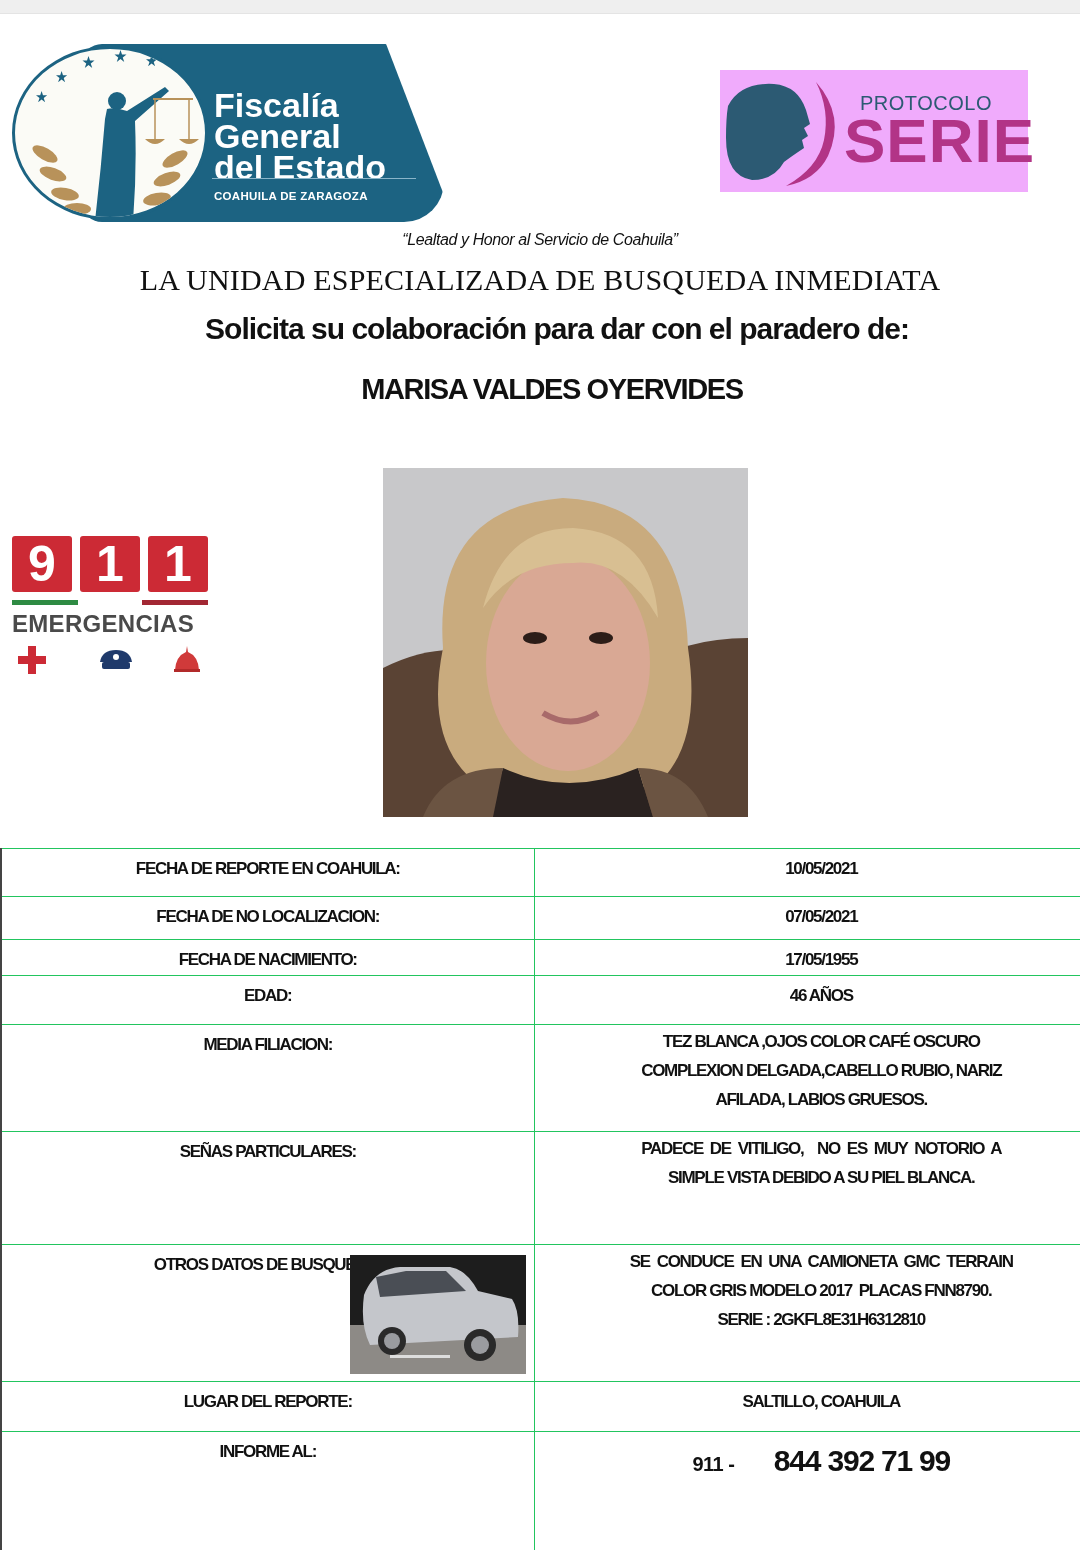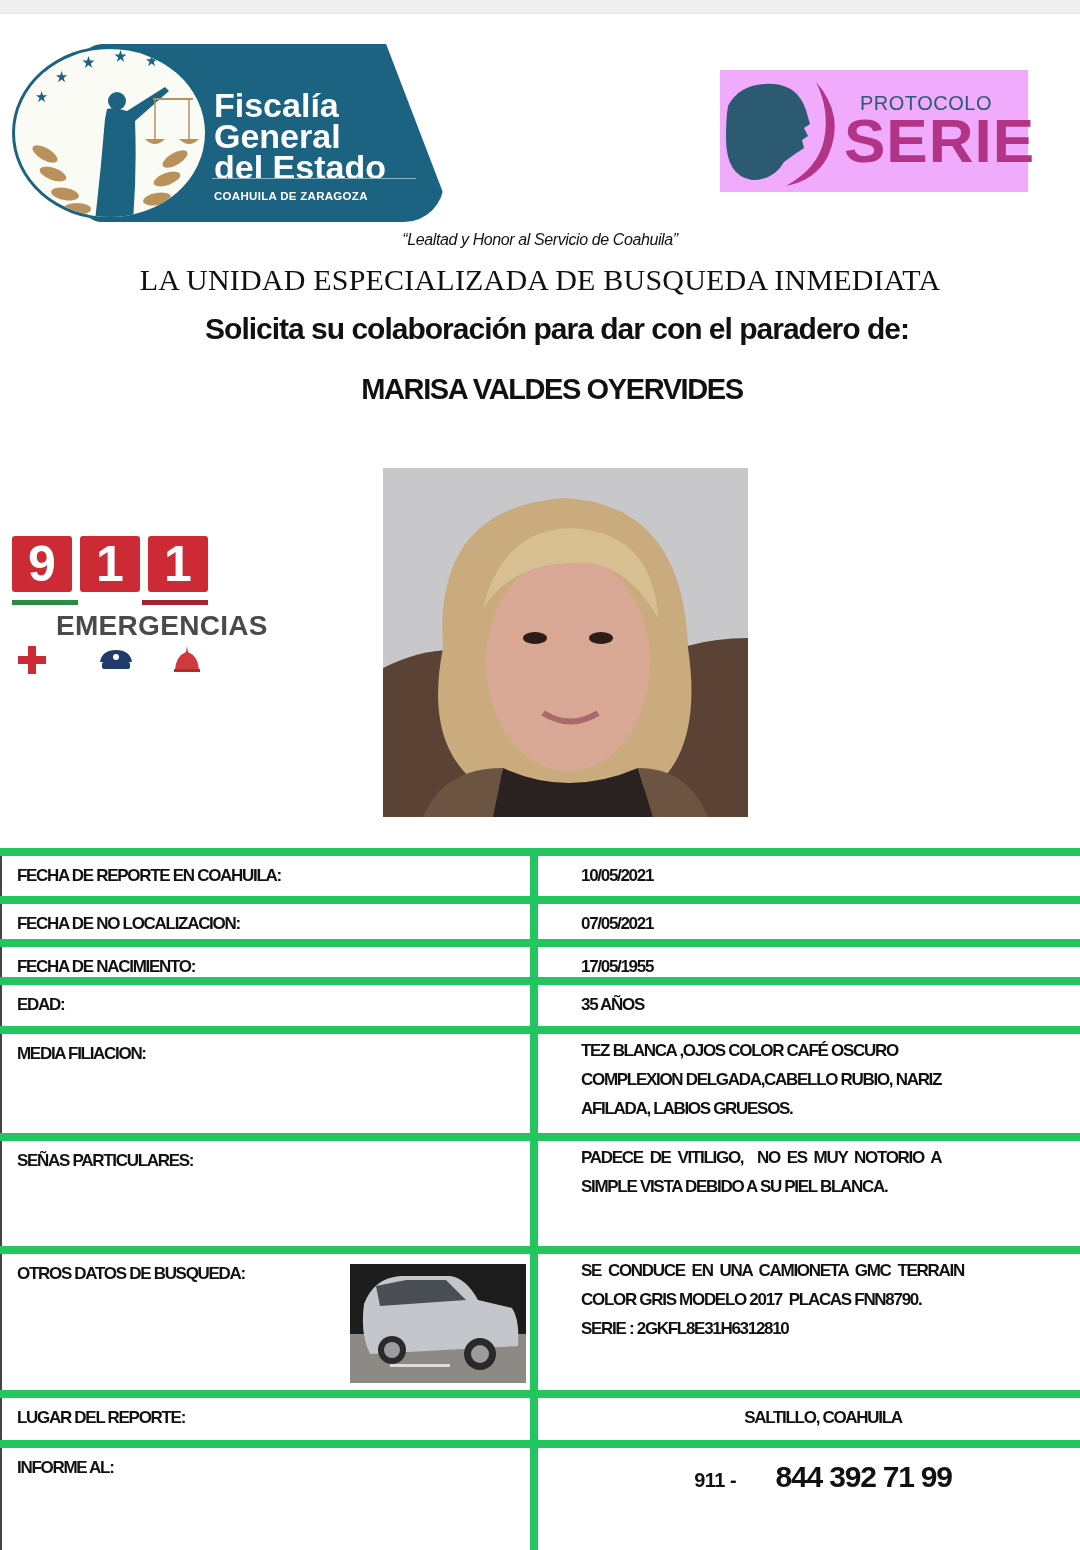--- a/index.html
+++ b/index.html
@@ -24,28 +24,28 @@
   .motto { position: absolute; left: 0; width: 1080px; top: 231px; text-align: center; font-family: "Liberation Sans", sans-serif; font-size: 16px; font-style: italic; letter-spacing: -0.4px; }
   .unit-title { position: absolute; left: 0; width: 1080px; top: 263px; text-align: center; font-family: "Liberation Serif", serif; font-weight: normal; font-size: 30px; letter-spacing: 0.2px; }
   .request { position: absolute; left: 0; width: 1114px; top: 312px; text-align: center; font-family: "Liberation Sans", sans-serif; font-weight: bold; font-size: 30px; letter-spacing: -1px; }
   .person-name { position: absolute; left: 0; width: 1104px; top: 373px; text-align: center; font-family: "Liberation Sans", sans-serif; font-weight: bold; font-size: 29px; letter-spacing: -1.4px; }
 
   
   .e911 { position: absolute; left: 12px; top: 536px; width: 200px; height: 140px; }
   .digit { position: absolute; top: 0; width: 60px; height: 56px; background: #cc2a35; border-radius: 3px; color: #fff; font-size: 50px; font-weight: bold; text-align: center; line-height: 56px; }
   .bar-green { position: absolute; left: 0; top: 64px; width: 66px; height: 5px; background: #2e8b43; }
   .bar-red { position: absolute; left: 130px; top: 64px; width: 66px; height: 5px; background: #a22733; }
-  .emerg { position: absolute; left: 0; top: 74px; font-size: 28px; font-weight: bold; color: #4a4a4a; letter-spacing: 0.3px; margin-left: 44px; }
+  .emerg { position: absolute; left: 0; top: 74px; font-size: 24px; font-weight: bold; color: #4a4a4a; letter-spacing: 0.3px; }
   .icons911 { position: absolute; left: 0; top: 106px; width: 200px; height: 34px; }
 
   .photo { position: absolute; left: 383px; top: 468px; width: 365px; height: 349px; background: #c9c9cb; overflow: hidden; }
 
   
   .info-table { position: absolute; left: 0; top: 848px; width: 1080px; border-collapse: collapse; }
-  .info-table td { border: 8px solid #22c55e; vertical-align: top; font-family: "Liberation Sans", sans-serif; font-weight: bold; font-size: 17px; letter-spacing: -1.3px; padding: 10px 15px 0 15px; }
+  .info-table td { border: 1px solid #22c55e; vertical-align: top; font-family: "Liberation Sans", sans-serif; font-weight: bold; font-size: 17px; letter-spacing: -1.3px; padding: 10px 15px 0 15px; text-align: center; }
   .info-table td.val { padding-left: 16px; }
   .info-table tr td:first-child { border-left: 2px solid #444; width: 533px; }
   .info-table tr td:last-child { border-right: none; padding-left: 43px; }
   .info-table .multi { line-height: 29px; padding-top: 2px; }
   .car-wrap { position: relative; height: 126px; }
   .car-photo { position: absolute; left: 333px; top: 0; width: 176px; height: 119px; background: #1d1d1d; overflow: hidden; }
   .center { text-align: center; margin-left: 12px; }
   .phone-pre { font-size: 20px; letter-spacing: -0.5px; margin-right: 36px; }
   .phone-num { font-size: 30px; letter-spacing: -1.2px; }
 </style>
@@ -158,21 +158,21 @@
   <tr style="height:43px">
     <td>FECHA DE NO LOCALIZACION:</td>
     <td class="val">07/05/2021</td>
   </tr>
   <tr style="height:36px">
     <td>FECHA DE NACIMIENTO:</td>
     <td class="val">17/05/1955</td>
   </tr>
   <tr style="height:49px">
     <td>EDAD:</td>
-    <td class="val">35 AÑOS</td>
+    <td class="val">46 AÑOS</td>
   </tr>
   <tr style="height:107px">
     <td>MEDIA FILIACION:</td>
     <td class="val multi">
       <div>TEZ BLANCA ,OJOS COLOR CAFÉ  OSCURO</div>
       <div>COMPLEXION DELGADA,CABELLO RUBIO, NARIZ</div>
       <div>AFILADA, LABIOS GRUESOS.</div>
     </td>
   </tr>
   <tr style="height:113px">

